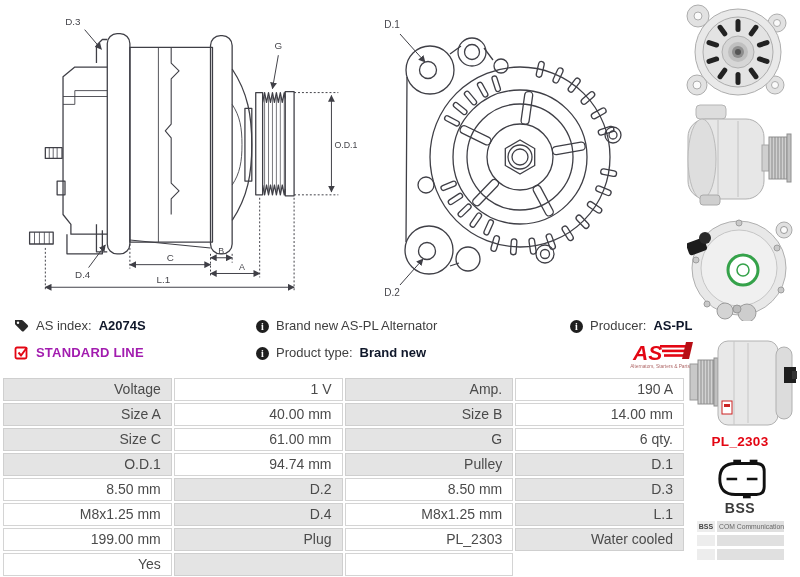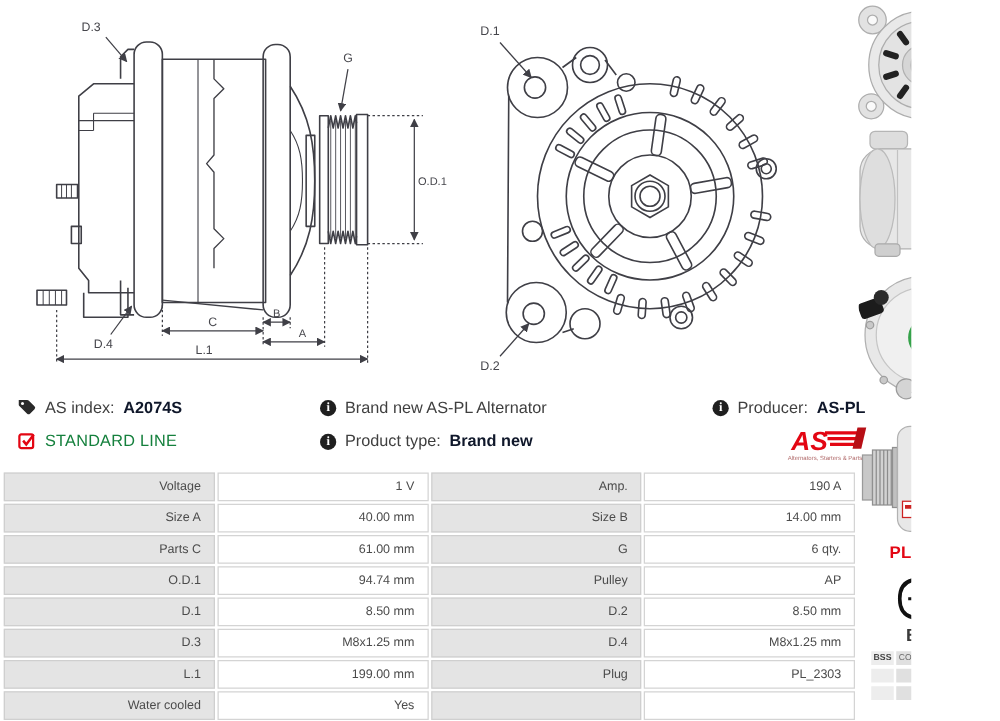--- a/index.html
+++ b/index.html
@@ -1,17 +1,17 @@
 <!DOCTYPE html>
 <html><head>
 <meta charset="utf-8">
 <style>
   html,body{margin:0;padding:0;background:#fff;}
   body{font-family:"Liberation Sans",sans-serif;color:#3f3f3f;}
-  #page{position:relative;width:729px;height:577px;background:#fff;overflow:hidden;}
+  #page{position:relative;width:800px;height:577px;background:#fff;overflow:hidden;}
 
   
   .diagram{position:absolute;}
   .dim-label{font-size:10px;fill:#46464c;font-family:"Liberation Sans",sans-serif;}
   .dim-label-s{font-size:9px;fill:#46464c;font-family:"Liberation Sans",sans-serif;}
 
   
   .photo{position:absolute;}
   .pl-code{position:absolute;left:684px;top:434px;width:112px;text-align:center;
            font-size:13.5px;font-weight:bold;color:#e30613;letter-spacing:.3px;}
@@ -22,30 +22,30 @@
               grid-template-columns:18px 67px;gap:3px 2px;}
   .plug-table .pk{background:#ededed;font-size:7px;font-weight:bold;color:#444;
                   height:11px;line-height:11px;text-align:center;}
   .plug-table .pv{background:#e0e0e0;font-size:6.8px;color:#666;height:11px;
                   line-height:11px;padding-left:2px;white-space:nowrap;overflow:hidden;}
 
   
   .info-item{position:absolute;display:flex;align-items:flex-end;gap:7px;
              font-size:13px;color:#3f3f3f;white-space:nowrap;}
   .info-item b{color:#0f172a;}
-  .std-line{color:#15803d;font-weight:normal;letter-spacing:.2px;}
+  .std-line{color:#a21caf;font-weight:bold;letter-spacing:.2px;}
   .ico-circle{width:13px;height:13px;border-radius:50%;background:#1f1f1f;color:#fff;
               font-size:10px;font-weight:bold;display:inline-flex;align-items:center;
               justify-content:center;font-family:"Liberation Serif",serif;flex:0 0 auto;}
   .as-logo{position:absolute;left:620px;top:340px;}
 
   
   .spec-table{position:absolute;left:3px;top:378px;width:681px;display:grid;
               grid-template-columns:repeat(4,1fr);gap:2px 2px;}
-  .spec-table div{height:21px;line-height:21px;font-size:10px;text-align:right;
+  .spec-table div{height:21px;line-height:21px;font-size:14px;text-align:right;
                   padding:0 10px;border:1px solid #cfcfcf;color:#4b4b4b;
                   white-space:nowrap;overflow:hidden;}
   .spec-table .lbl{background:#e4e4e4;}
   .spec-table .val{background:#ffffff;border-color:#d4d4d4;}
 </style>
 </head>
 <body>
 
 <div id="page">
 
@@ -317,29 +317,28 @@
     <div class="lbl">Voltage</div>
     <div class="val">1 V</div>
     <div class="lbl">Amp.</div>
     <div class="val">190 A</div>
 
     <div class="lbl">Size A</div>
     <div class="val">40.00 mm</div>
     <div class="lbl">Size B</div>
     <div class="val">14.00 mm</div>
 
-    <div class="lbl">Parts C</div>
+    <div class="lbl">Size C</div>
     <div class="val">61.00 mm</div>
     <div class="lbl">G</div>
     <div class="val">6 qty.</div>
 
     <div class="lbl">O.D.1</div>
     <div class="val">94.74 mm</div>
     <div class="lbl">Pulley</div>
-    <div class="val">AP</div>
 
     <div class="lbl">D.1</div>
     <div class="val">8.50 mm</div>
     <div class="lbl">D.2</div>
     <div class="val">8.50 mm</div>
 
     <div class="lbl">D.3</div>
     <div class="val">M8x1.25 mm</div>
     <div class="lbl">D.4</div>
     <div class="val">M8x1.25 mm</div>

